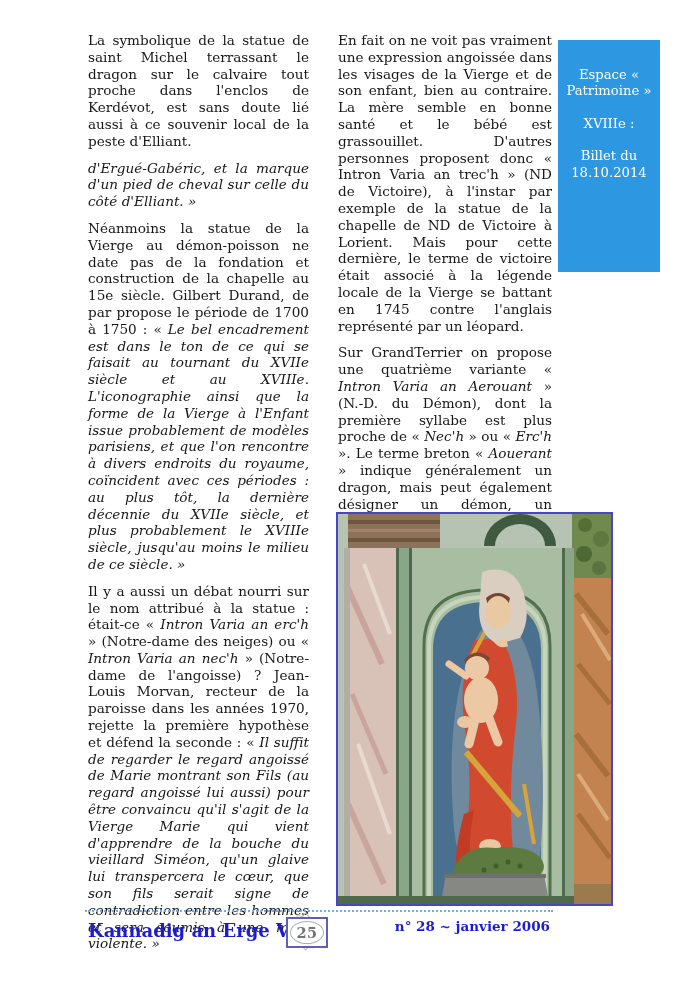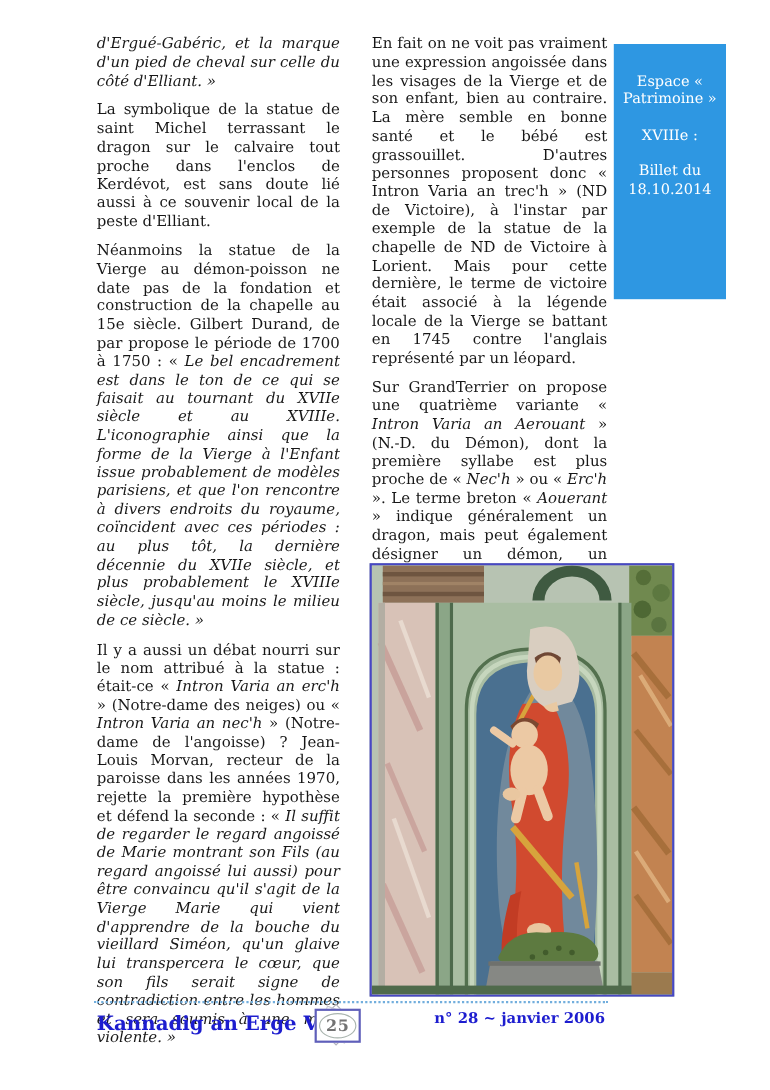--- a/index.html
+++ b/index.html
@@ -56,22 +56,22 @@
     border:1px solid #a9b4ae;border-radius:50%;
   }
   .badge .num{
     position:relative;font-size:14.5px;font-weight:bold;letter-spacing:.5px;
   }
 </style>
 </head>
 <body>
 
 <div class="col col-left">
+  <p><span>La symbolique de la statue de saint Michel terrassant le dragon sur le calvaire tout proche dans l'enclos de Kerdévot, est sans doute lié aussi à ce souvenir local de la peste d'Elliant.</span></p>
   <p><span class="i">d'Ergué-Gabéric, et la marque d'un pied de cheval sur celle du côté d'Elliant. »</span></p>
-  <p><span>La symbolique de la statue de saint Michel terrassant le dragon sur le calvaire tout proche dans l'enclos de Kerdévot, est sans doute lié aussi à ce souvenir local de la peste d'Elliant.</span></p>
   <p><span>Néanmoins la statue de la Vierge au démon-poisson ne date pas de la fondation et construction de la chapelle au 15e siècle. Gilbert Durand, de par propose le période de 1700 à 1750 : « </span><span class="i">Le bel encadrement est dans le ton de ce qui se faisait au tournant du XVIIe siècle et au XVIIIe. L'iconographie ainsi que la forme de la Vierge à l'Enfant issue probablement de modèles parisiens, et que l'on rencontre à divers endroits du royaume, coïncident avec ces périodes : au plus tôt, la dernière décennie du XVIIe siècle, et plus probablement le XVIIIe siècle, jusqu'au moins le milieu de ce siècle. »</span></p>
   <p><span>Il y a aussi un débat nourri sur le nom attribué à la statue : était-ce « </span><span class="i">Intron Varia an erc'h</span><span> » (Notre-dame des neiges) ou « </span><span class="i">Intron Varia an nec'h</span><span> » (Notre-dame de l'angoisse) ? Jean-Louis Morvan, recteur de la paroisse dans les années 1970, rejette la première hypothèse et défend la seconde : « </span><span class="i">Il suffit de regarder le regard angoissé de Marie montrant son Fils (au regard angoissé lui aussi) pour être convaincu qu'il s'agit de la Vierge Marie qui vient d'apprendre de la bouche du vieillard Siméon, qu'un glaive lui transpercera le cœur, que son fils serait signe de contradiction entre les hommes et sera soumis à une mort violente. »</span></p>
 </div>
 
 <div class="col col-mid">
   <p><span>En fait on ne voit pas vraiment une expression angoissée dans les visages de la Vierge et de son enfant, bien au contraire. La mère semble en bonne santé et le bébé est grassouillet. D'autres personnes proposent donc « Intron Varia an trec'h » (ND de Victoire), à l'instar par exemple de la statue de la chapelle de ND de Victoire à Lorient. Mais pour cette dernière, le terme de victoire était associé à la légende locale de la Vierge se battant en 1745 contre l'anglais représenté par un léopard.</span></p>
   <p><span>Sur GrandTerrier on propose une quatrième variante « </span><span class="i">Intron Varia an Aerouant</span><span> » (N.-D. du Démon), dont la première syllabe est plus proche de « </span><span class="i">Nec'h</span><span> » ou « </span><span class="i">Erc'h</span><span> ». Le terme breton « </span><span class="i">Aouerant</span><span> » indique généralement un dragon, mais peut également désigner un démon, un ennemi, un monstre, une météorite, une nuée ardente ...</span></p>
 </div>
 
 <div class="sidebar" style="background:#2e97e2;color:#ffffff;">

